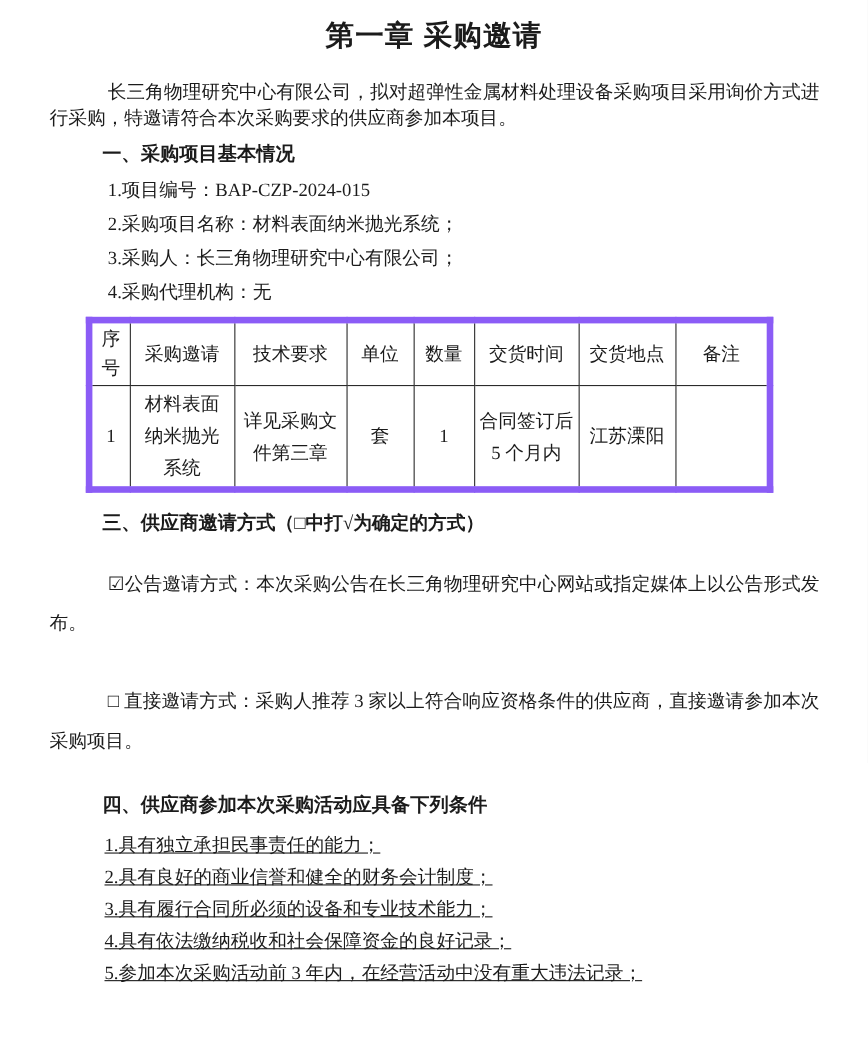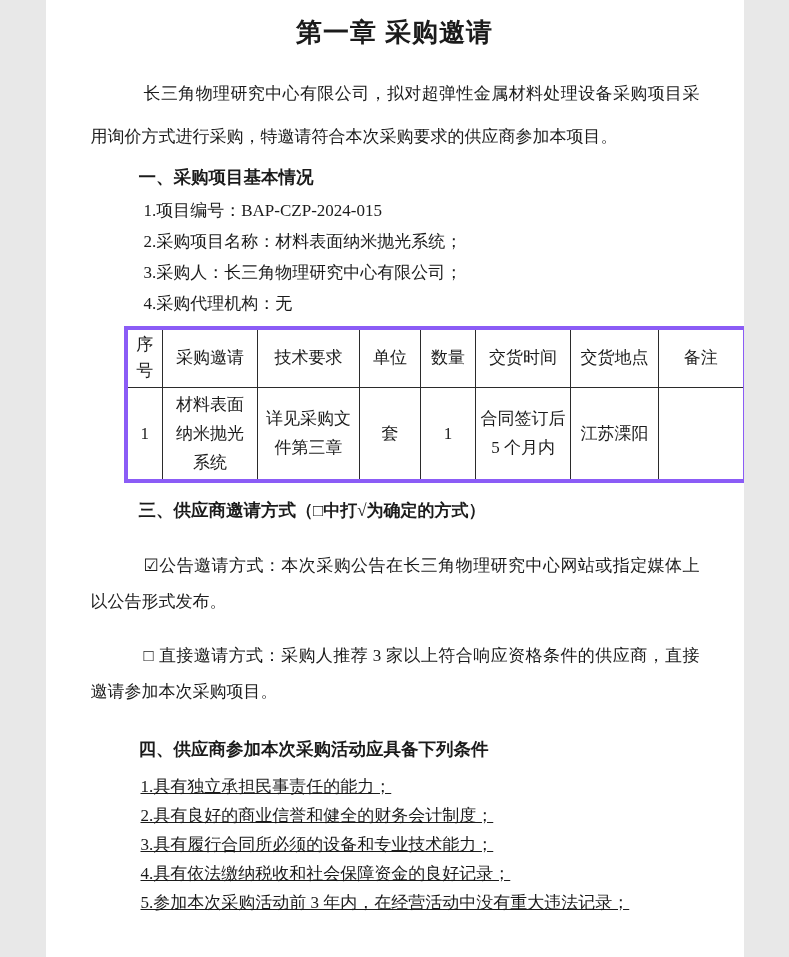--- a/index.html
+++ b/index.html
@@ -1,18 +1,18 @@
 <!DOCTYPE html>
 <html><head>
 <meta charset="utf-8">
 <style>
   html, body { margin: 0; padding: 0; background: #e8e8e8; }
   .page {
     position: relative;
-    width: 698px;
+    width: 789px;
     height: 957px;
     margin: 0 auto;
     background: #ffffff;
     color: #1b1b1b;
     font-family: "Liberation Serif", "DejaVu Serif", serif;
     overflow: hidden;
     box-sizing: border-box;
   }
   .doc-title {
     margin: 0;
@@ -20,21 +20,21 @@
     text-align: center;
     font-family: "Liberation Sans", "DejaVu Sans", sans-serif;
     font-weight: bold;
     font-size: 26px;
     line-height: 32px;
     letter-spacing: 1px;
   }
   .para {
     margin: 0 44px 0 45px;
     font-size: 17px;
-    line-height: 43px;
+    line-height: 24px;
     text-align: justify;
     text-indent: 53px;
   }
   .intro { margin-top: 24px; }
   .sec-heading {
     margin: 0 44px 0 93px;
     font-family: "Liberation Sans", "DejaVu Sans", sans-serif;
     font-weight: bold;
     font-size: 17.5px;
     line-height: 24px;
@@ -64,28 +64,28 @@
   }
   .products-table th, .products-table td {
     border: 1px solid #2b2b2b;
     text-align: center;
     vertical-align: middle;
     padding: 2px;
     font-weight: normal;
     white-space: pre-line;
     overflow: hidden;
   }
-  .products-table { border: 4px solid #8b5cf6; }
+  .products-table { border: 6px solid #8b5cf6; }
   .products-table thead tr { height: 59px; }
   .products-table thead th { line-height: 26px; }
   .products-table tbody tr { height: 87px; }
   .products-table tbody td { line-height: 29px; }
   .option { line-height: 36px; }
   .option-1 { margin-top: 25px; }
-  .option-2 { margin-top: 18px; }
+  .option-2 { margin-top: 35px; }
   .cb { display: inline; }
   .cond-list { margin-top: 11px; }
   .cond-item {
     margin-left: 95px;
     margin-right: 44px;
     font-size: 17px;
     line-height: 29px;
     text-decoration: underline;
   }
 </style>

